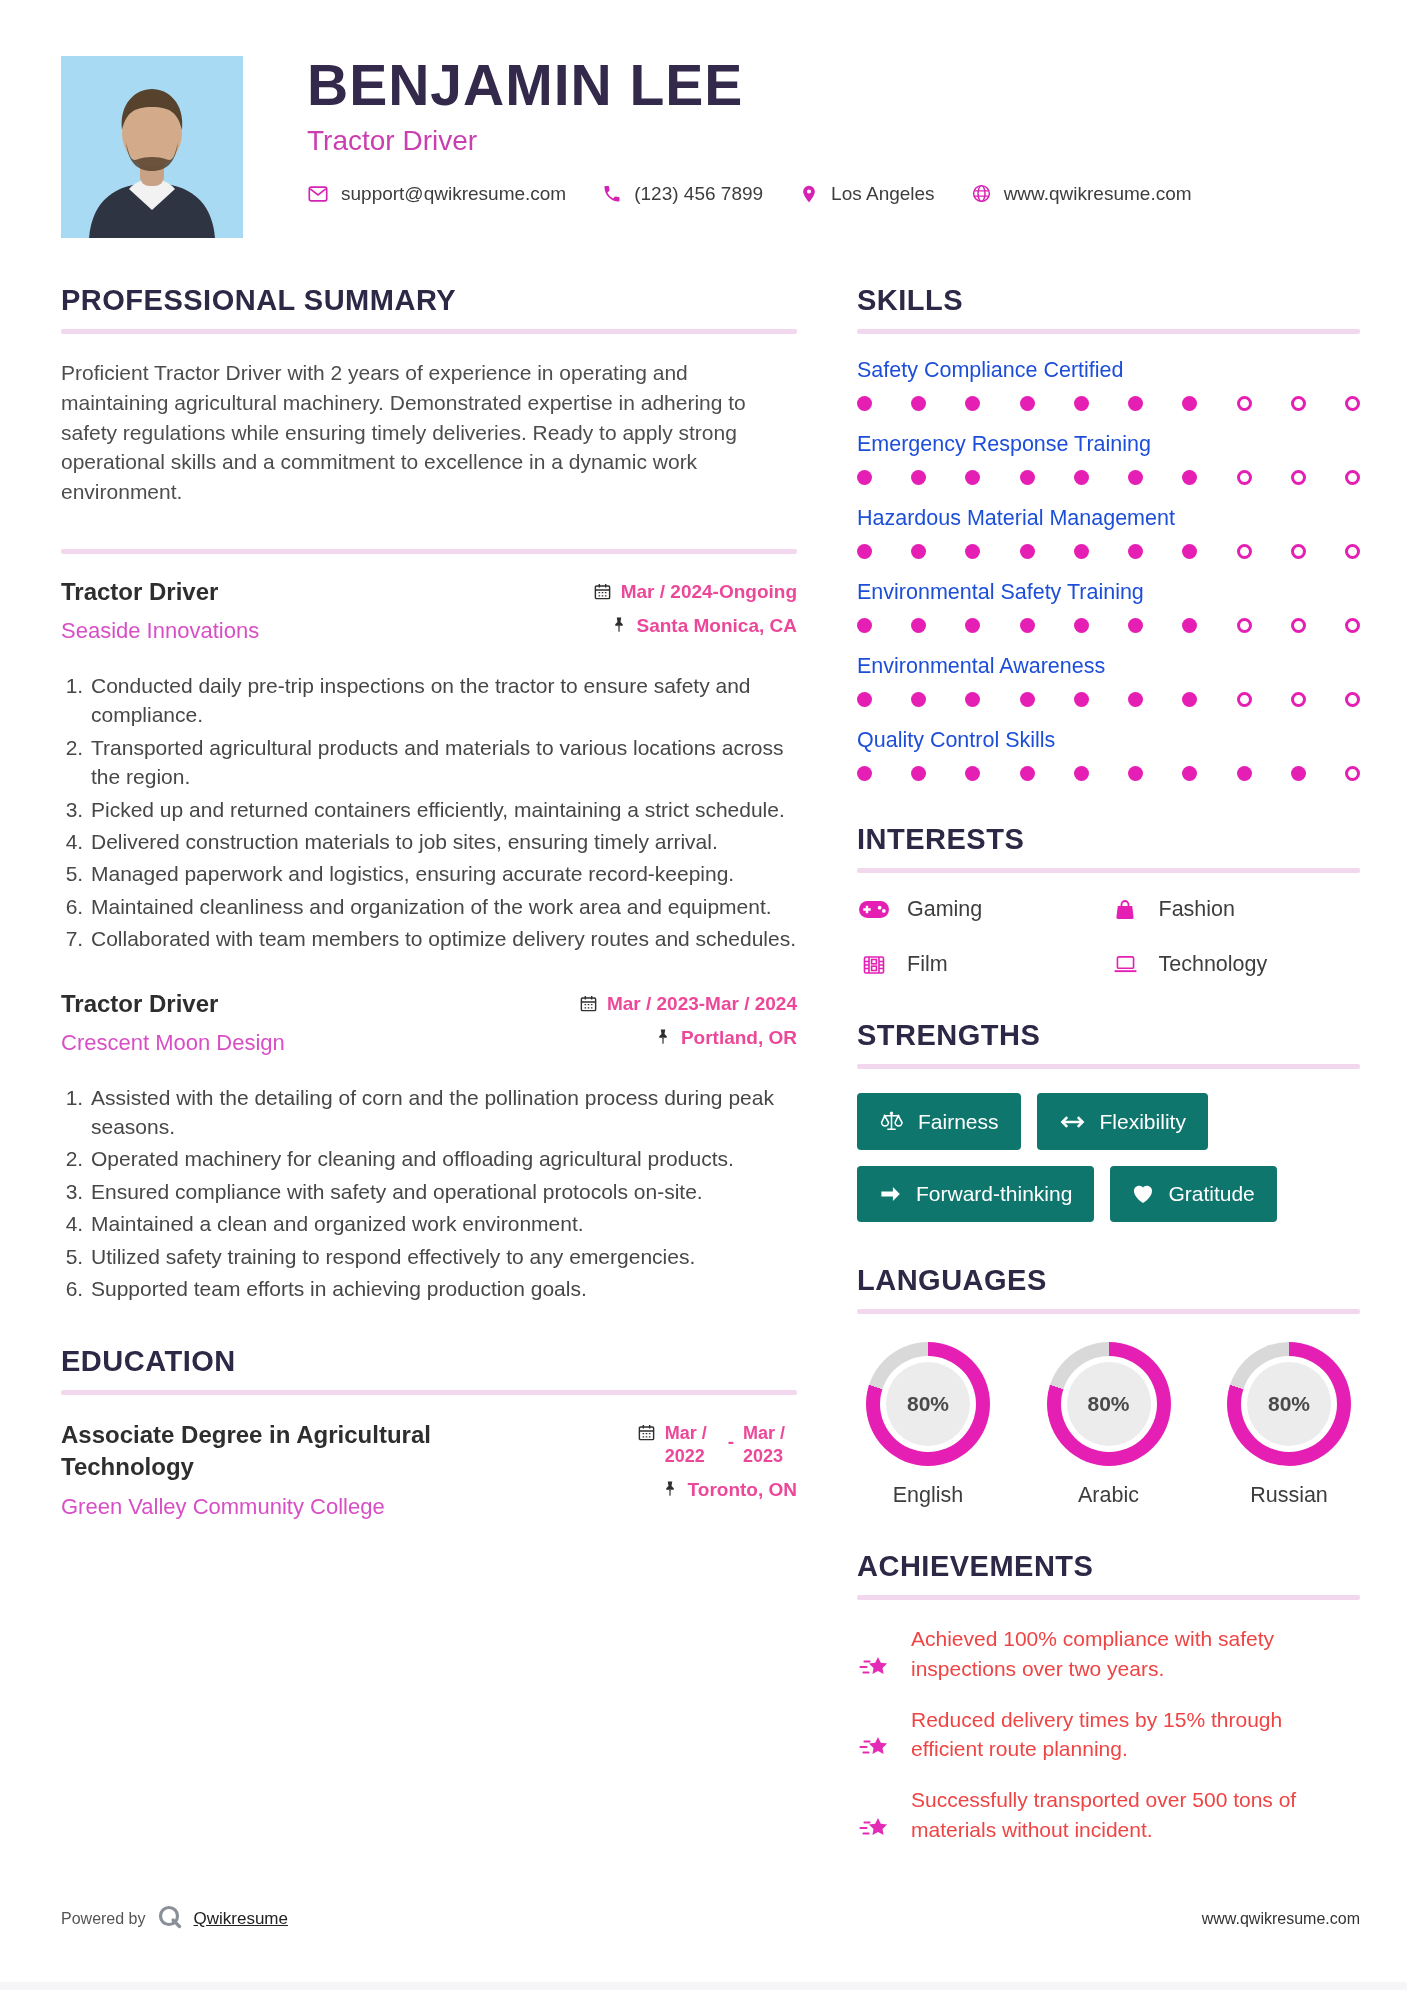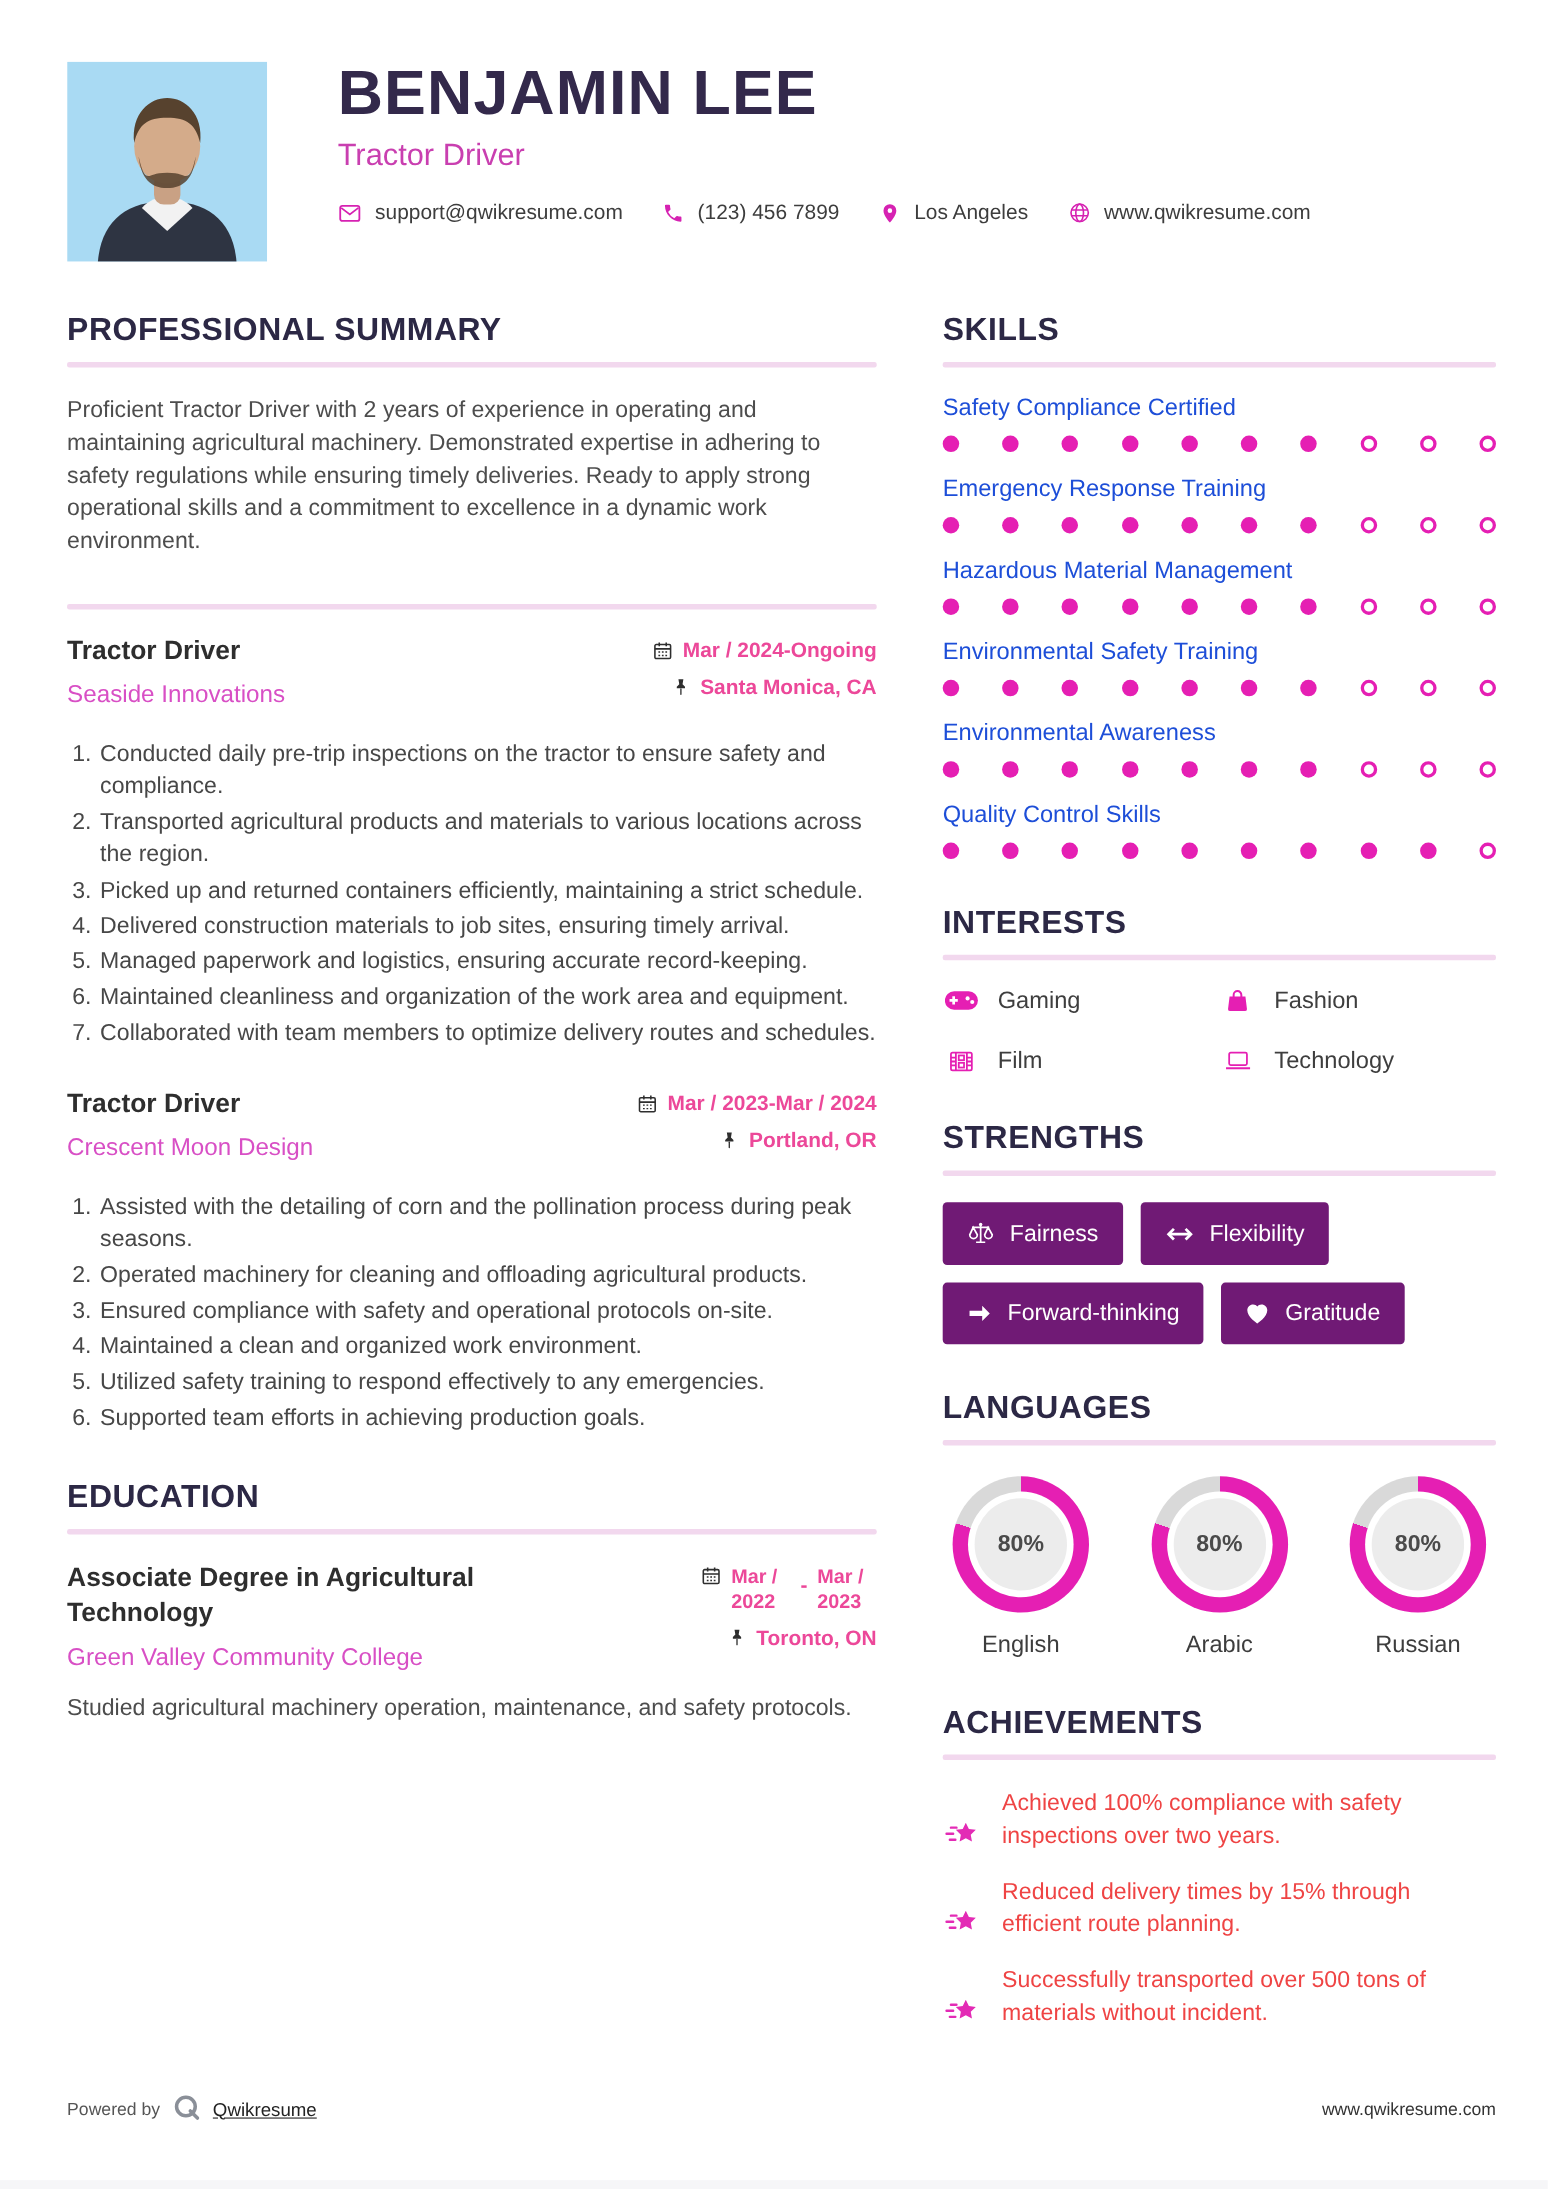--- a/index.html
+++ b/index.html
@@ -48,21 +48,21 @@
   .dot{width:15px;height:15px;border-radius:50%;background:#e51fb3;box-sizing:border-box;}
   .dot.empty{background:#fff;border:3.5px solid #e51fb3;}
 
   
   .interests-grid{display:grid;grid-template-columns:1fr 1fr;row-gap:30px;}
   .interest{display:flex;align-items:center;gap:17px;font-size:21.5px;color:#3e3e3e;}
   .interest .ic{color:#e51fb3;width:33px;display:flex;justify-content:center;}
 
   
   .strengths-wrap{display:flex;flex-wrap:wrap;gap:16px;}
-  .strength{display:inline-flex;align-items:center;gap:14px;background:#701a75;color:#fff;
+  .strength{display:inline-flex;align-items:center;gap:14px;background:#0f766e;color:#fff;
             font-size:21px;padding:16px 22px;border-radius:4px;border:none;
             font-family:"Liberation Sans",sans-serif;}
   .strength .ic{display:flex;color:#fff;}
 
   
   .langs{display:flex;justify-content:space-between;padding:4px 6px 0;}
   .lang{width:130px;text-align:center;}
   .donut{width:124px;height:124px;border-radius:50%;position:relative;margin:0 auto;}
   .donut-hole{position:absolute;inset:14px;background:#fff;border-radius:50%;}
   .donut-core{position:absolute;inset:20px;background:#ececec;border-radius:50%;
@@ -258,21 +258,20 @@
               <span class="meta-ic" id="edu-pin">
                   <svg viewBox="0 0 24 24" width="18" height="18" fill="currentColor">
                     <path d="M9 2h6l-1 6 3 3v2H7v-2l3-3-1-6z"></path>
                     <rect x="11.2" y="13" width="1.6" height="8" rx=".8"></rect>
                   </svg>
                 </span>
               <span>Toronto, ON</span>
             </div>
           </div>
         </div>
-        <p class="edu-desc" style="margin-top:18px">Studied agricultural machinery operation, maintenance, and safety protocols.</p>
       </section>
 
     </div>
 
     <div class="col-right">
 
       <section>
         <h2>SKILLS</h2>
         <div class="rule"></div>
         <div id="skills">

